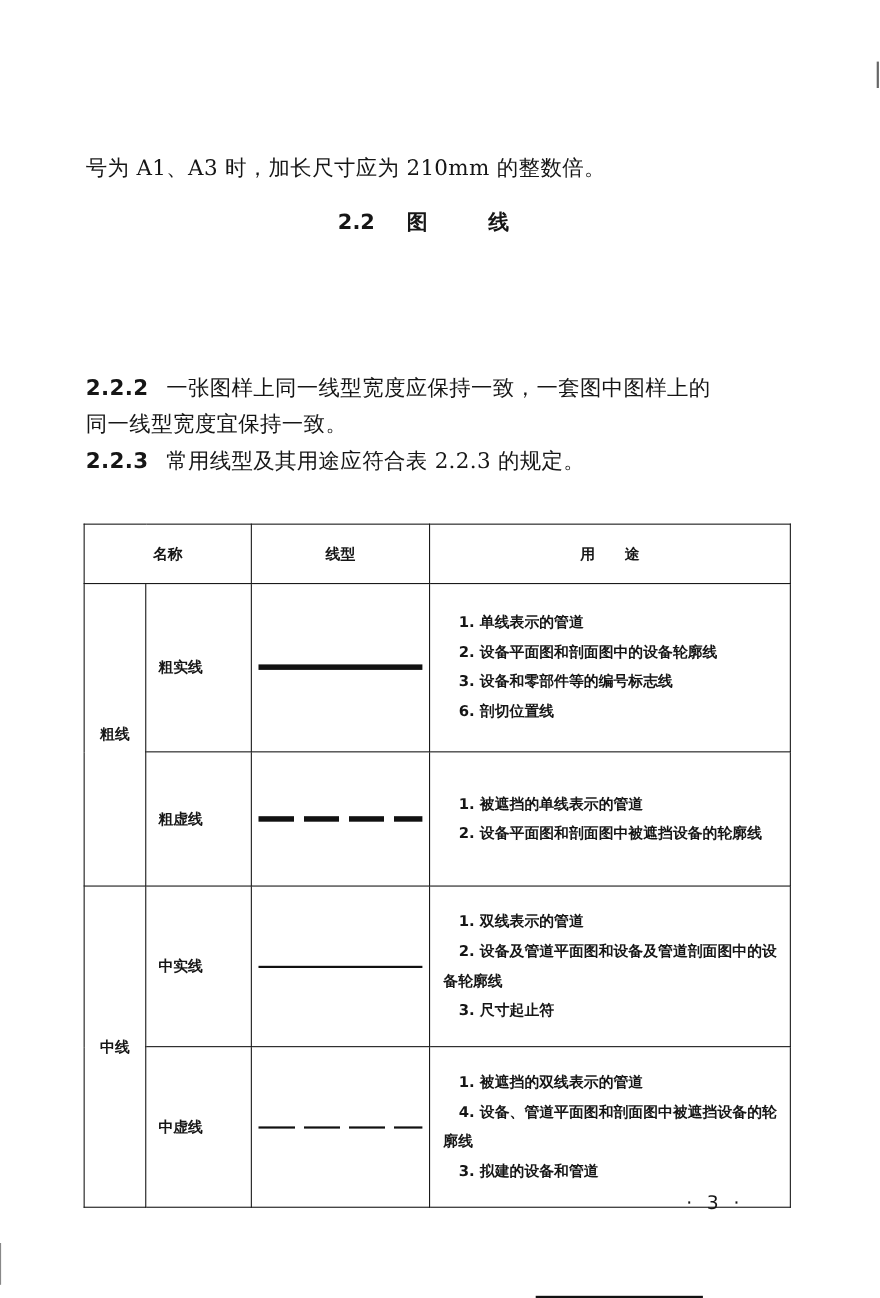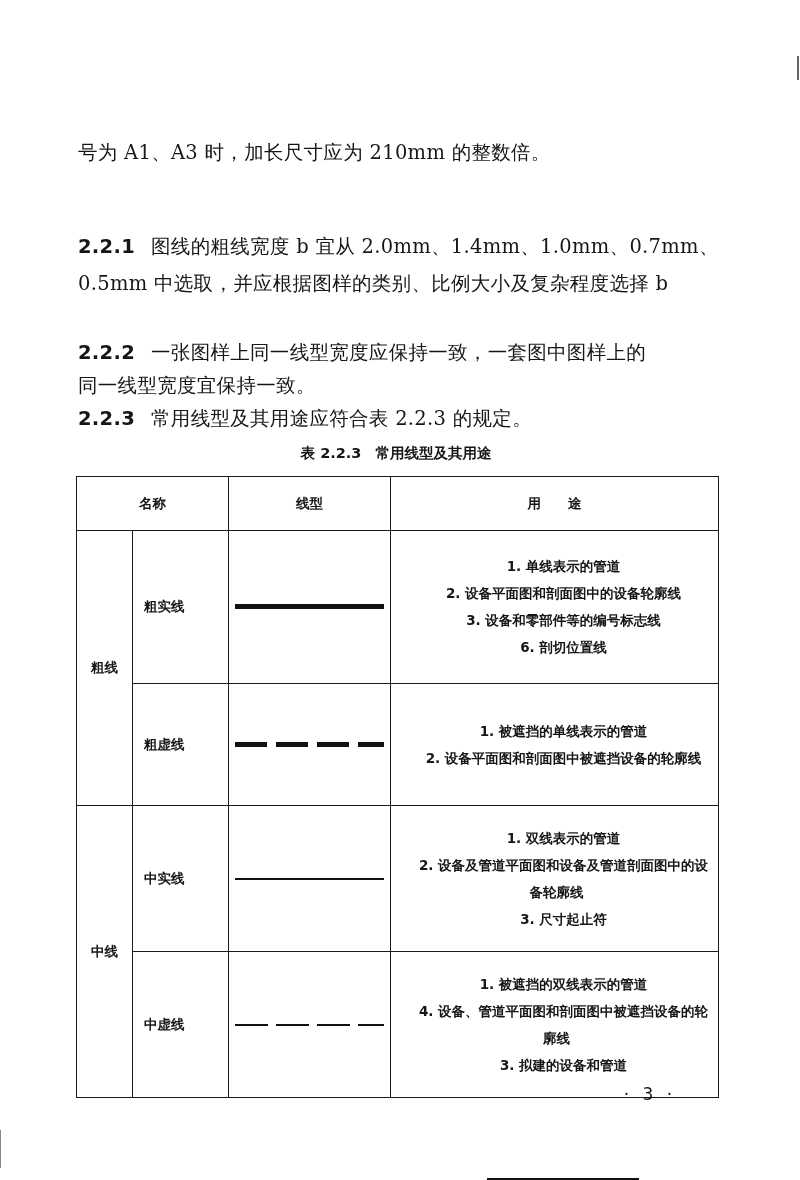--- a/index.html
+++ b/index.html
@@ -89,21 +89,20 @@
     .usage-cell {
       padding: 8px 8px 8px 12px !important;
       font-weight: bold;
       line-height: 27px;
       vertical-align: middle;
     }
     .usage-item {
       text-indent: 14px;
       margin-left: -12px;
       padding-left: 12px;
-      text-align: center;
     }
     .ln {
       position: absolute;
       left: 6px; right: 6px;
       top: 50%;
     }
     .ln.thick-solid { height: 5px; margin-top: -3px; background: #111; }
     .ln.mid-solid { height: 2.5px; margin-top: -1px; background: #111; }
     .ln.thick-dash {
       height: 5px; margin-top: -3px;
@@ -144,38 +143,34 @@
       background: #888;
     }
   </style>
 </head>
 <body>
 
 <div class="page">
 
   <div class="line" style="top:139px">号为 A1、A3 时，加长尺寸应为 210mm 的整数倍。</div>
 
-
-  <div class="line" style="top:233px">
-    <span class="clause-num">2.2.1</span><span>图线的粗线宽度 b 宜从 2.0mm、1.4mm、1.0mm、0.7mm、</span>
+  <div class="section-title">
+    <span>2.2</span><span style="margin-left:18px">图</span><span style="margin-left:44px">线</span>
   </div>
-  <div class="line" style="top:270px">0.5mm 中选取，并应根据图样的类别、比例大小及复杂程度选择 b</div>
+
 
   <div class="line" style="top:339px">
     <span class="clause-num">2.2.2</span><span>一张图样上同一线型宽度应保持一致，一套图中图样上的</span>
   </div>
   <div class="line" style="top:372px">同一线型宽度宜保持一致。</div>
 
   <div class="line" style="top:405px">
     <span class="clause-num">2.2.3</span><span>常用线型及其用途应符合表 2.2.3 的规定。</span>
   </div>
 
-  <div class="table-caption">
-    <span class="cap-num">表 2.2.3</span><span>常用线型及其用途</span>
-  </div>
 
   <table class="spec">
     <colgroup>
       <col style="width:56px">
       <col style="width:96px">
       <col style="width:162px">
       <col style="width:328px">
     </colgroup>
     <thead>
       <tr>

